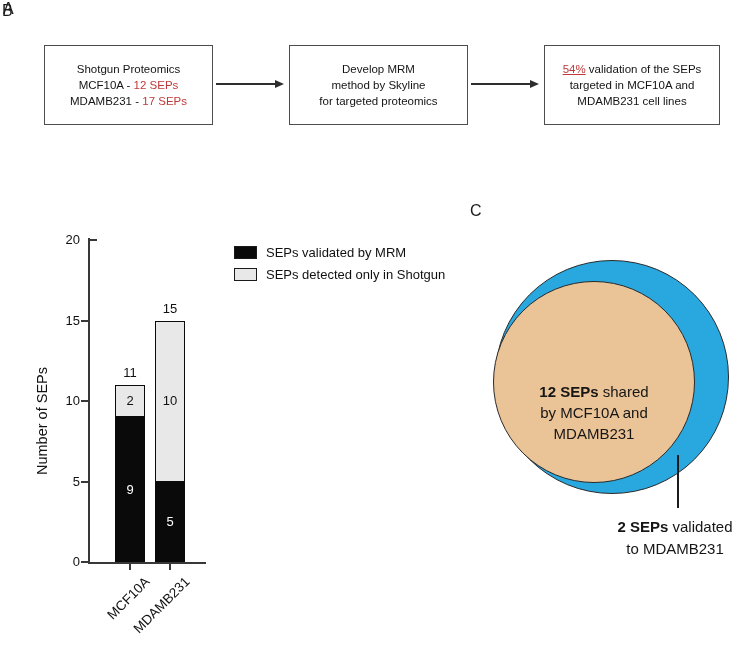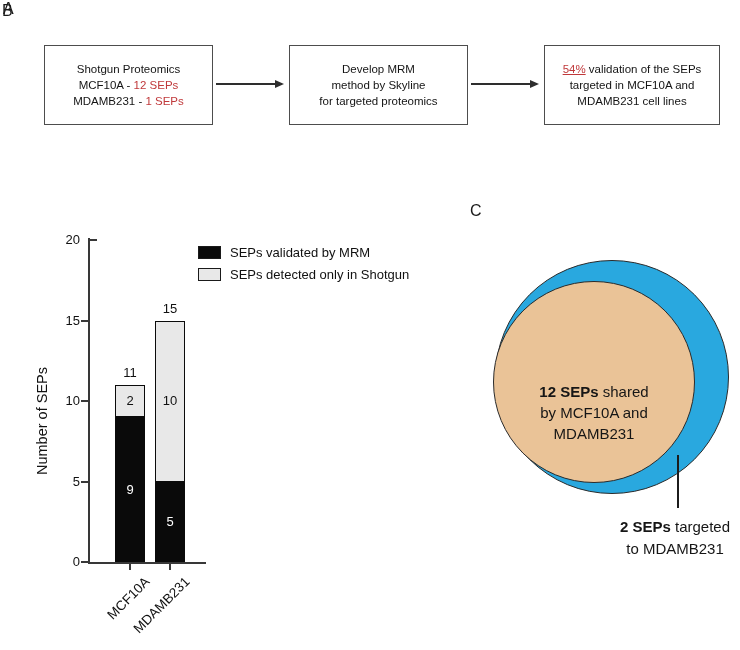--- a/index.html
+++ b/index.html
@@ -68,21 +68,21 @@
     position: absolute; text-align: center;
     font-size: 13px; line-height: 14px;
   }
   .xcat-label {
     position: absolute;
     font-size: 13.5px; color: #111;
     white-space: nowrap;
     transform: rotate(-45deg);
     transform-origin: 100% 0%;
   }
-  .legend-row { position: absolute; height: 14px; }
+  .legend-row { position: absolute; height: 14px; margin-left: 36px; }
   .legend-swatch {
     position: absolute; left: 0; top: 0;
     width: 23px; height: 13px;
     border: 1px solid #1a1a1a; box-sizing: border-box;
   }
   .legend-label {
     position: absolute; left: 32px; top: 0;
     font-size: 13px; line-height: 14px; color: #111;
     white-space: nowrap;
   }
@@ -113,21 +113,21 @@
   .b { font-weight: bold; }
 </style>
 </head>
 <body>
 
 <div class="panel-letter" style="left:3px; top:0px;">A</div>
 
 <div class="flowbox" style="left:44px; top:45px; width:167px; height:78px;">
   <div>Shotgun Proteomics</div>
   <div><span>MCF10A - </span><span class="red-text" style="color: rgb(192, 57, 59);">12 SEPs</span></div>
-  <div><span>MDAMB231 - </span><span class="red-text" style="color: rgb(192, 57, 59);">1 SEPs</span></div>
+  <div><span>MDAMB231 - </span><span class="red-text" style="color: rgb(192, 57, 59);">17 SEPs</span></div>
 </div>
 
 <div class="arrow" style="left:216px; top:83px; width:66px;"></div>
 
 <div class="flowbox" style="left:289px; top:45px; width:177px; height:78px;">
   <div>Develop MRM</div>
   <div>method by Skyline</div>
   <div>for targeted proteomics</div>
 </div>
 
@@ -191,15 +191,15 @@
 
 <div class="venn-text" style="left:494px; top:349px; width:200px;">
   <div><span class="b">12 SEPs</span><span> shared</span></div>
   <div>by MCF10A and</div>
   <div>MDAMB231</div>
 </div>
 
 <div class="pointer-line" style="left:677px; top:455px; height:53px;"></div>
 
 <div class="callout" style="left:595px; top:516px; width:160px;">
-  <div><span class="b">2 SEPs</span><span> targeted</span></div>
+  <div><span class="b">2 SEPs</span><span> validated</span></div>
   <div>to MDAMB231</div>
 </div>
 
 </body></html>

